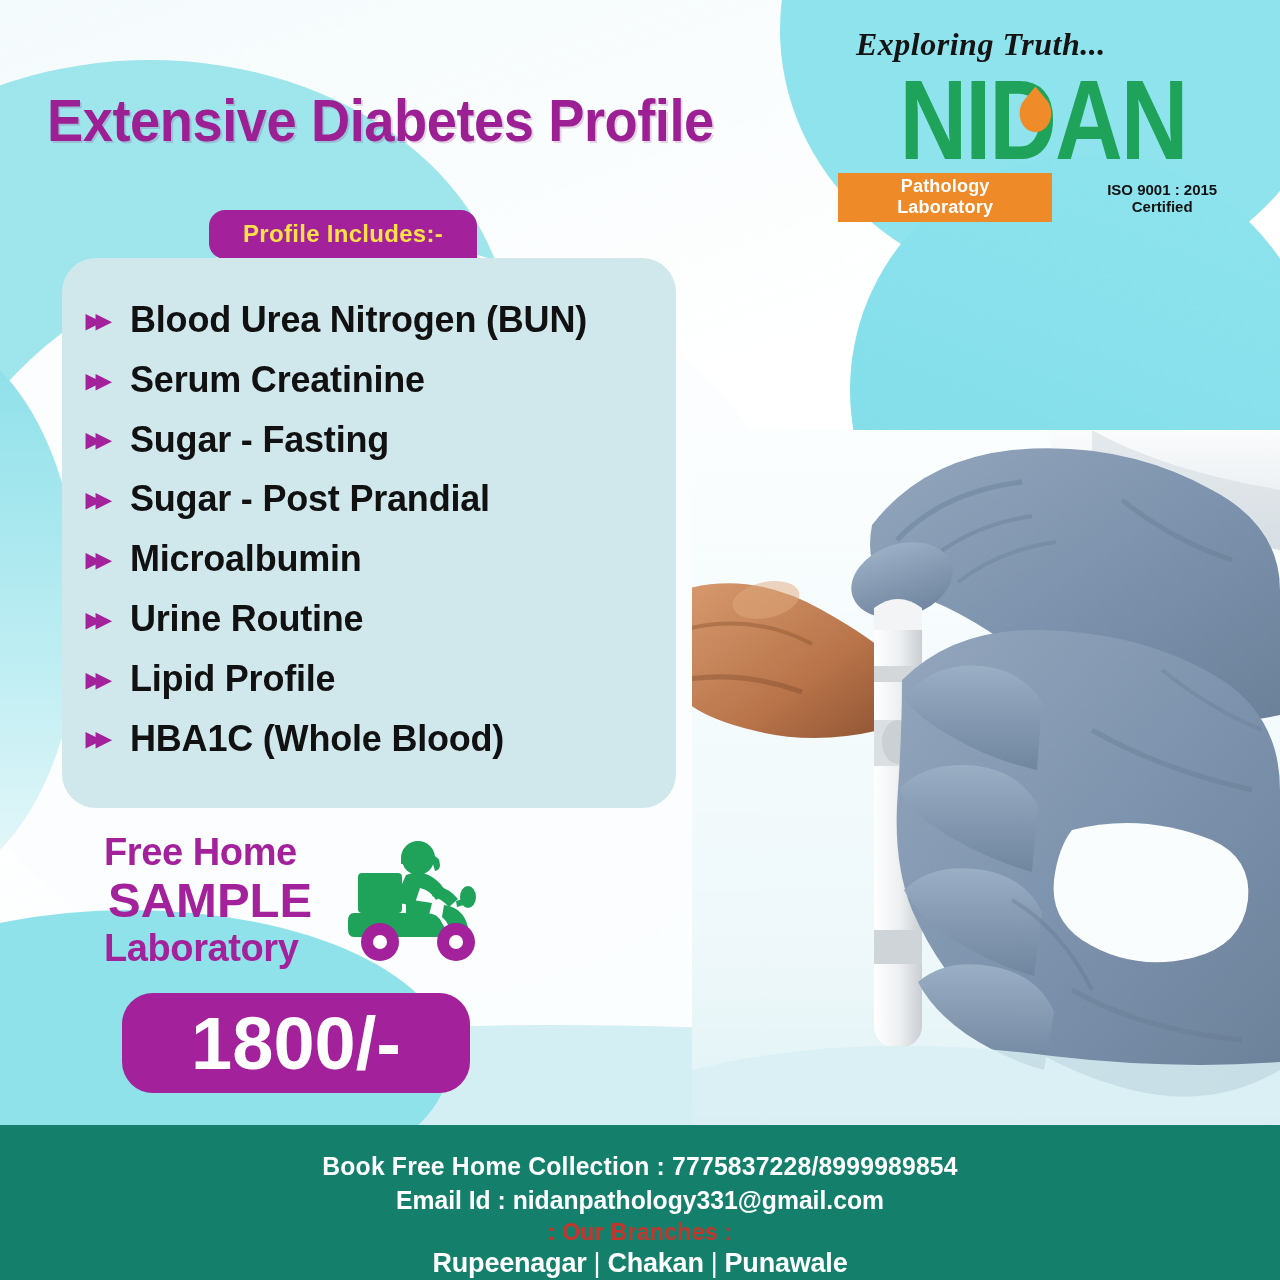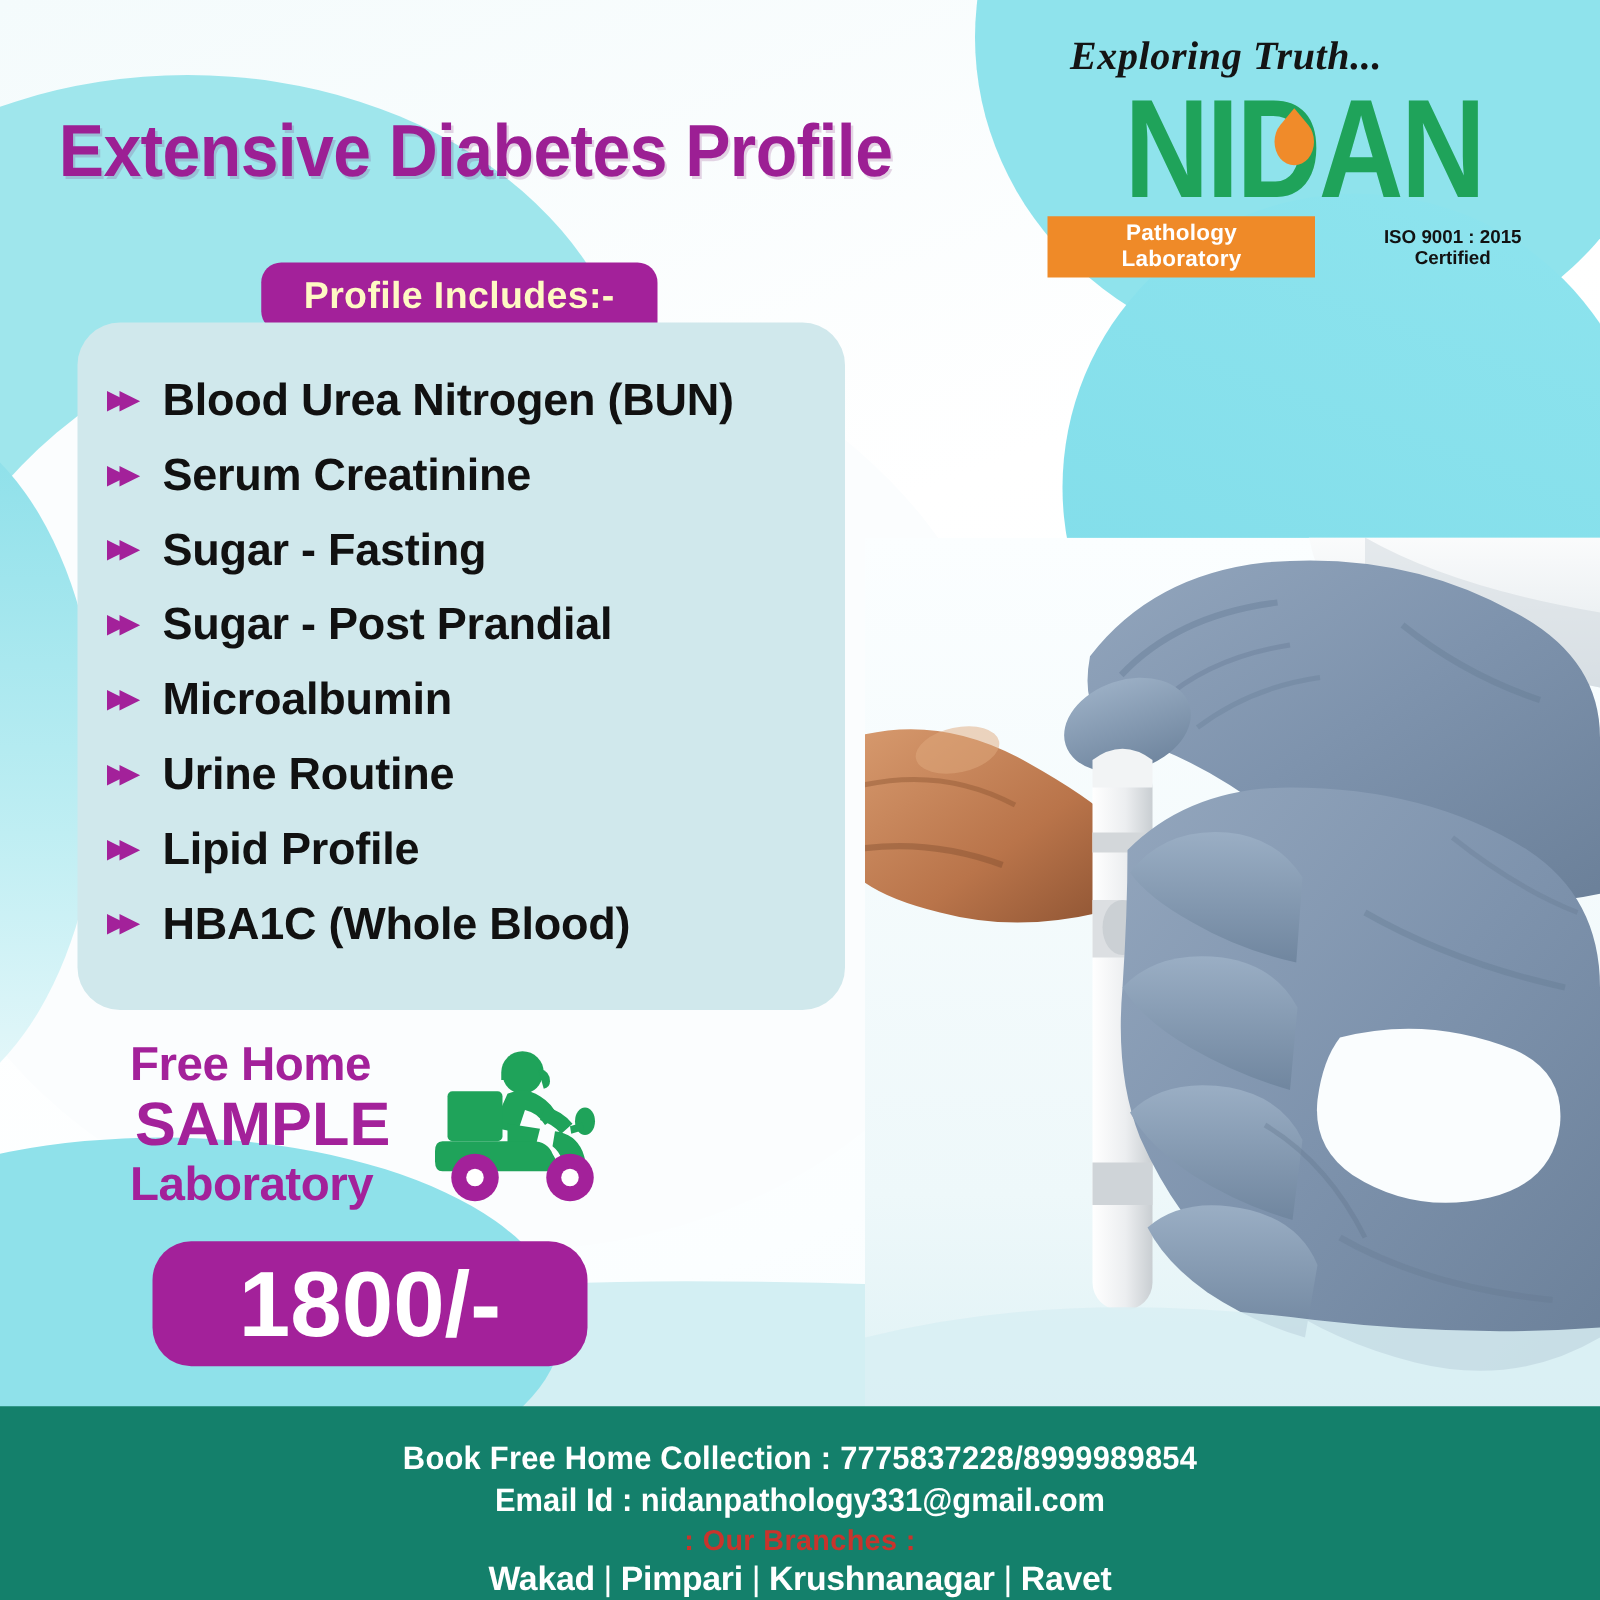--- a/index.html
+++ b/index.html
@@ -113,22 +113,22 @@
     letter-spacing:.2px;
   }
   .logo-bar-right {
     color:#121212; font-size:15px; font-weight:bold;
     letter-spacing:0;
   }
 
   
   .badge {
     position:absolute; left:209px; top:210px;
-    background:#a3219a; color:#fef9c3;
-    font-size:30px; font-weight:bold;
+    background:#a3219a; color:#fde047;
+    font-size:24px; font-weight:bold;
     padding:10px 34px 11px;
     border-radius:16px 16px 0 16px;
     letter-spacing:.3px;
     white-space:nowrap;
   }
 
   
   .card {
     position:absolute; left:62px; top:258px;
     width:614px; padding:34px 0 38px 0;
@@ -375,17 +375,20 @@
 
   <div class="footer">
     <div class="f-line1">
       <span>Book Free Home Collection : </span><span>7775837228/8999989854</span>
     </div>
     <div class="f-line2">
       <span>Email Id : </span><span>nidanpathology331@gmail.com</span>
     </div>
     <div class="f-branch-title">: Our Branches :</div>
     <div class="f-branches">
+      <span>Rupeenagar</span><span class="sep">|</span><span>Chakan</span><span class="sep">|</span><span>Punawale</span>
+    </div>
+    <div class="f-branches">
       <span>Wakad</span><span class="sep">|</span><span>Pimpari</span><span class="sep">|</span><span>Krushnanagar</span><span class="sep">|</span><span>Ravet</span>
     </div>
   </div>
 
 </div>
 
 </body></html>

